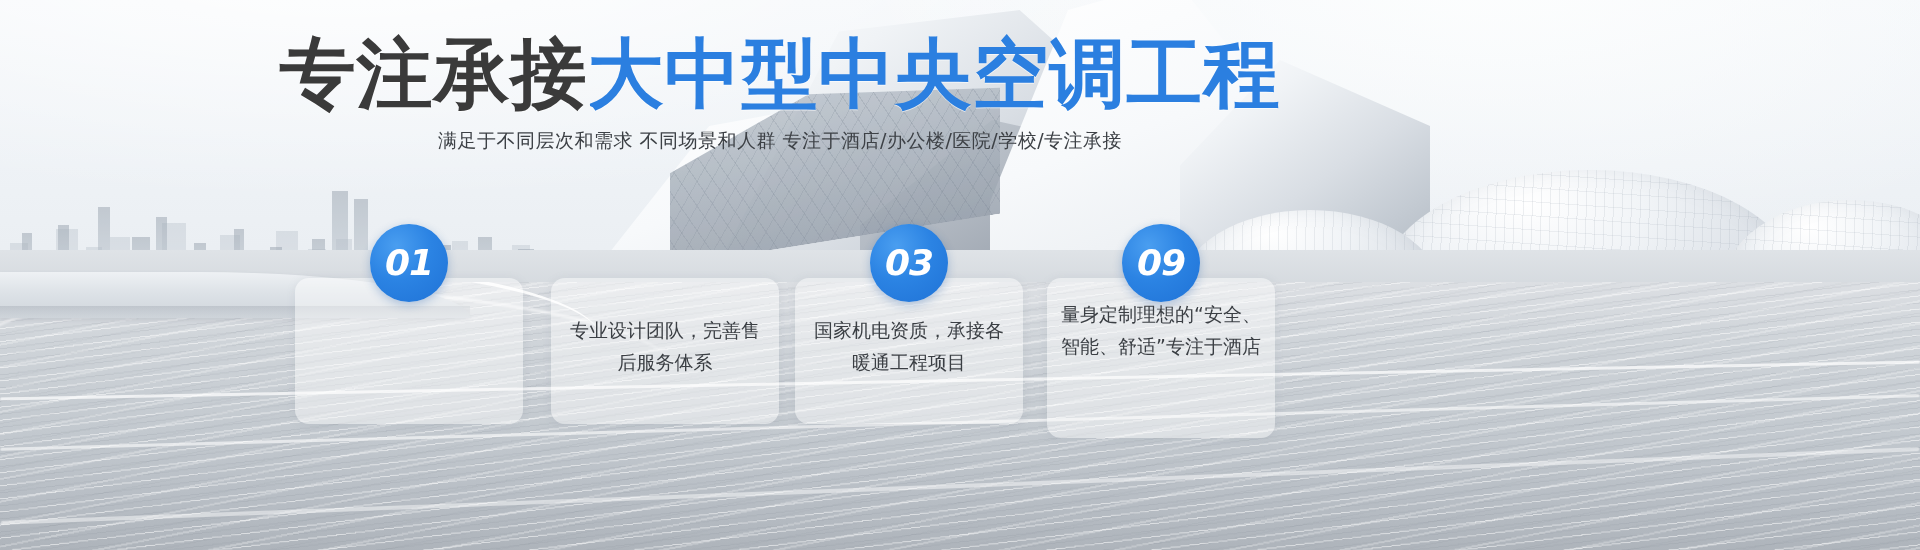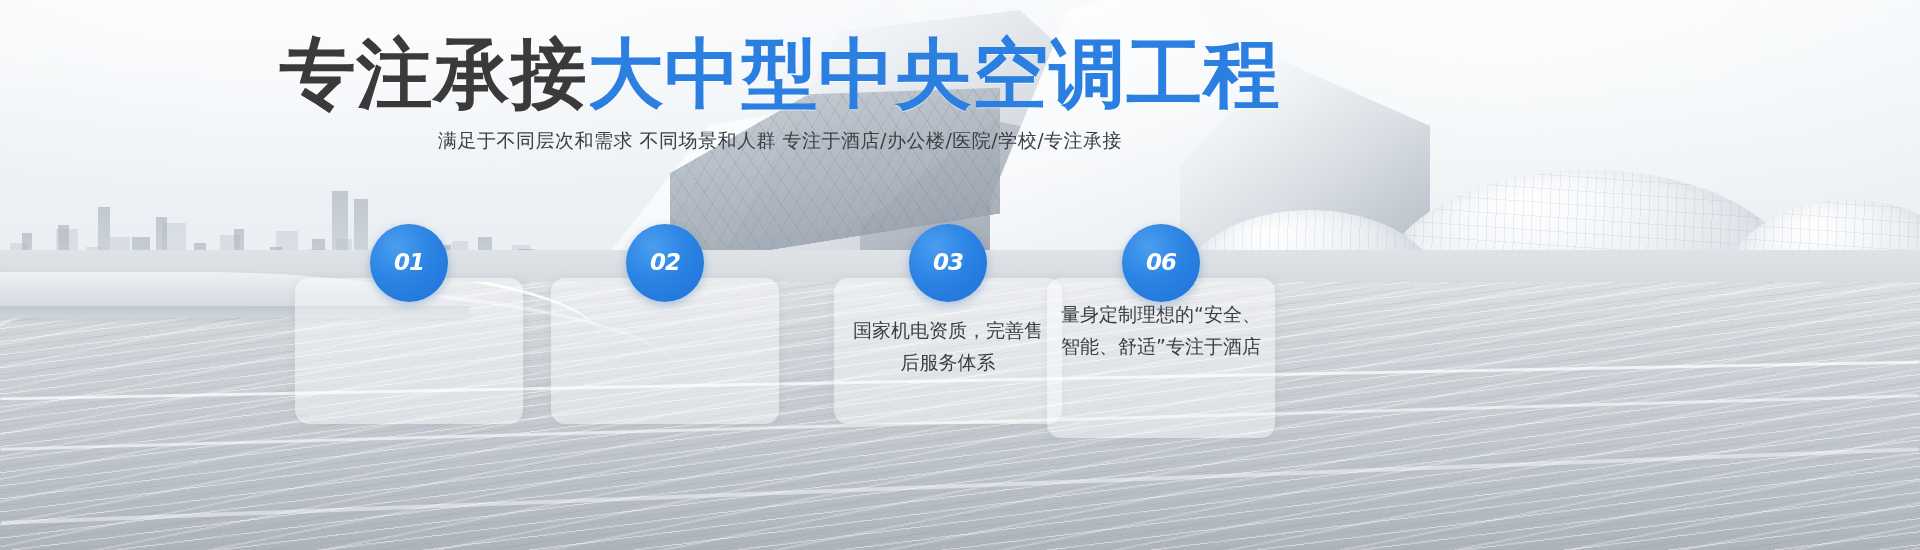--- a/index.html
+++ b/index.html
@@ -159,25 +159,25 @@
   }
   .card.tall .txt{top:20px;}
   .badge{
     position:absolute;top:-54px;left:50%;transform:translateX(-50%);
     width:78px;height:78px;border-radius:50%;
     background:radial-gradient(circle at 34% 28%, #4a9ef0 0%, #2b83e3 46%, #1f72d6 100%);
     box-shadow:0 3px 10px rgba(30,90,170,.30);
   }
   .badge span{
     position:absolute;inset:0;display:flex;align-items:center;justify-content:center;
-    font-size:23px;font-weight:bold;font-style:italic;color:#fff;letter-spacing:-1px;
+    font-size:36px;font-weight:bold;font-style:italic;color:#fff;letter-spacing:-1px;
     font-family:"DejaVu Sans","Liberation Sans",sans-serif;
     padding-bottom:2px;
   }
-  .c1{left:0;}  .c2{left:256px;} .c3{left:539px;} .c4{left:752px;height:160px;}
+  .c1{left:0;}  .c2{left:256px;} .c3{left:500px;} .c4{left:752px;height:160px;}
 </style>
 </head>
 <body>
 
 <div class="banner">
 
   <div class="sky"></div>
 
   <div class="city2">
     <div class="b" style="left:10px;width:18px;height:52px"></div>
@@ -272,33 +272,31 @@
 
   <div class="cards">
 
     <div class="card c1">
       <div class="badge">
         <span>01</span>
       </div>
     </div>
 
     <div class="card c2">
-      <div class="badge">
-        <span>02</span>
-      </div>
+      <div class="txt">专业设计团队，完善售后服务体系</div>
     </div>
 
     <div class="card c3">
       <div class="badge">
         <span>03</span>
       </div>
-      <div class="txt">国家机电资质，完善售后服务体系</div>
+      <div class="txt">国家机电资质，承接各暖通工程项目</div>
     </div>
 
     <div class="card c4 tall">
       <div class="badge">
-        <span>06</span>
+        <span>09</span>
       </div>
       <div class="txt">量身定制理想的“安全、智能、舒适”专注于酒店</div>
     </div>
 
   </div>
 </div>
 
 </body></html>

